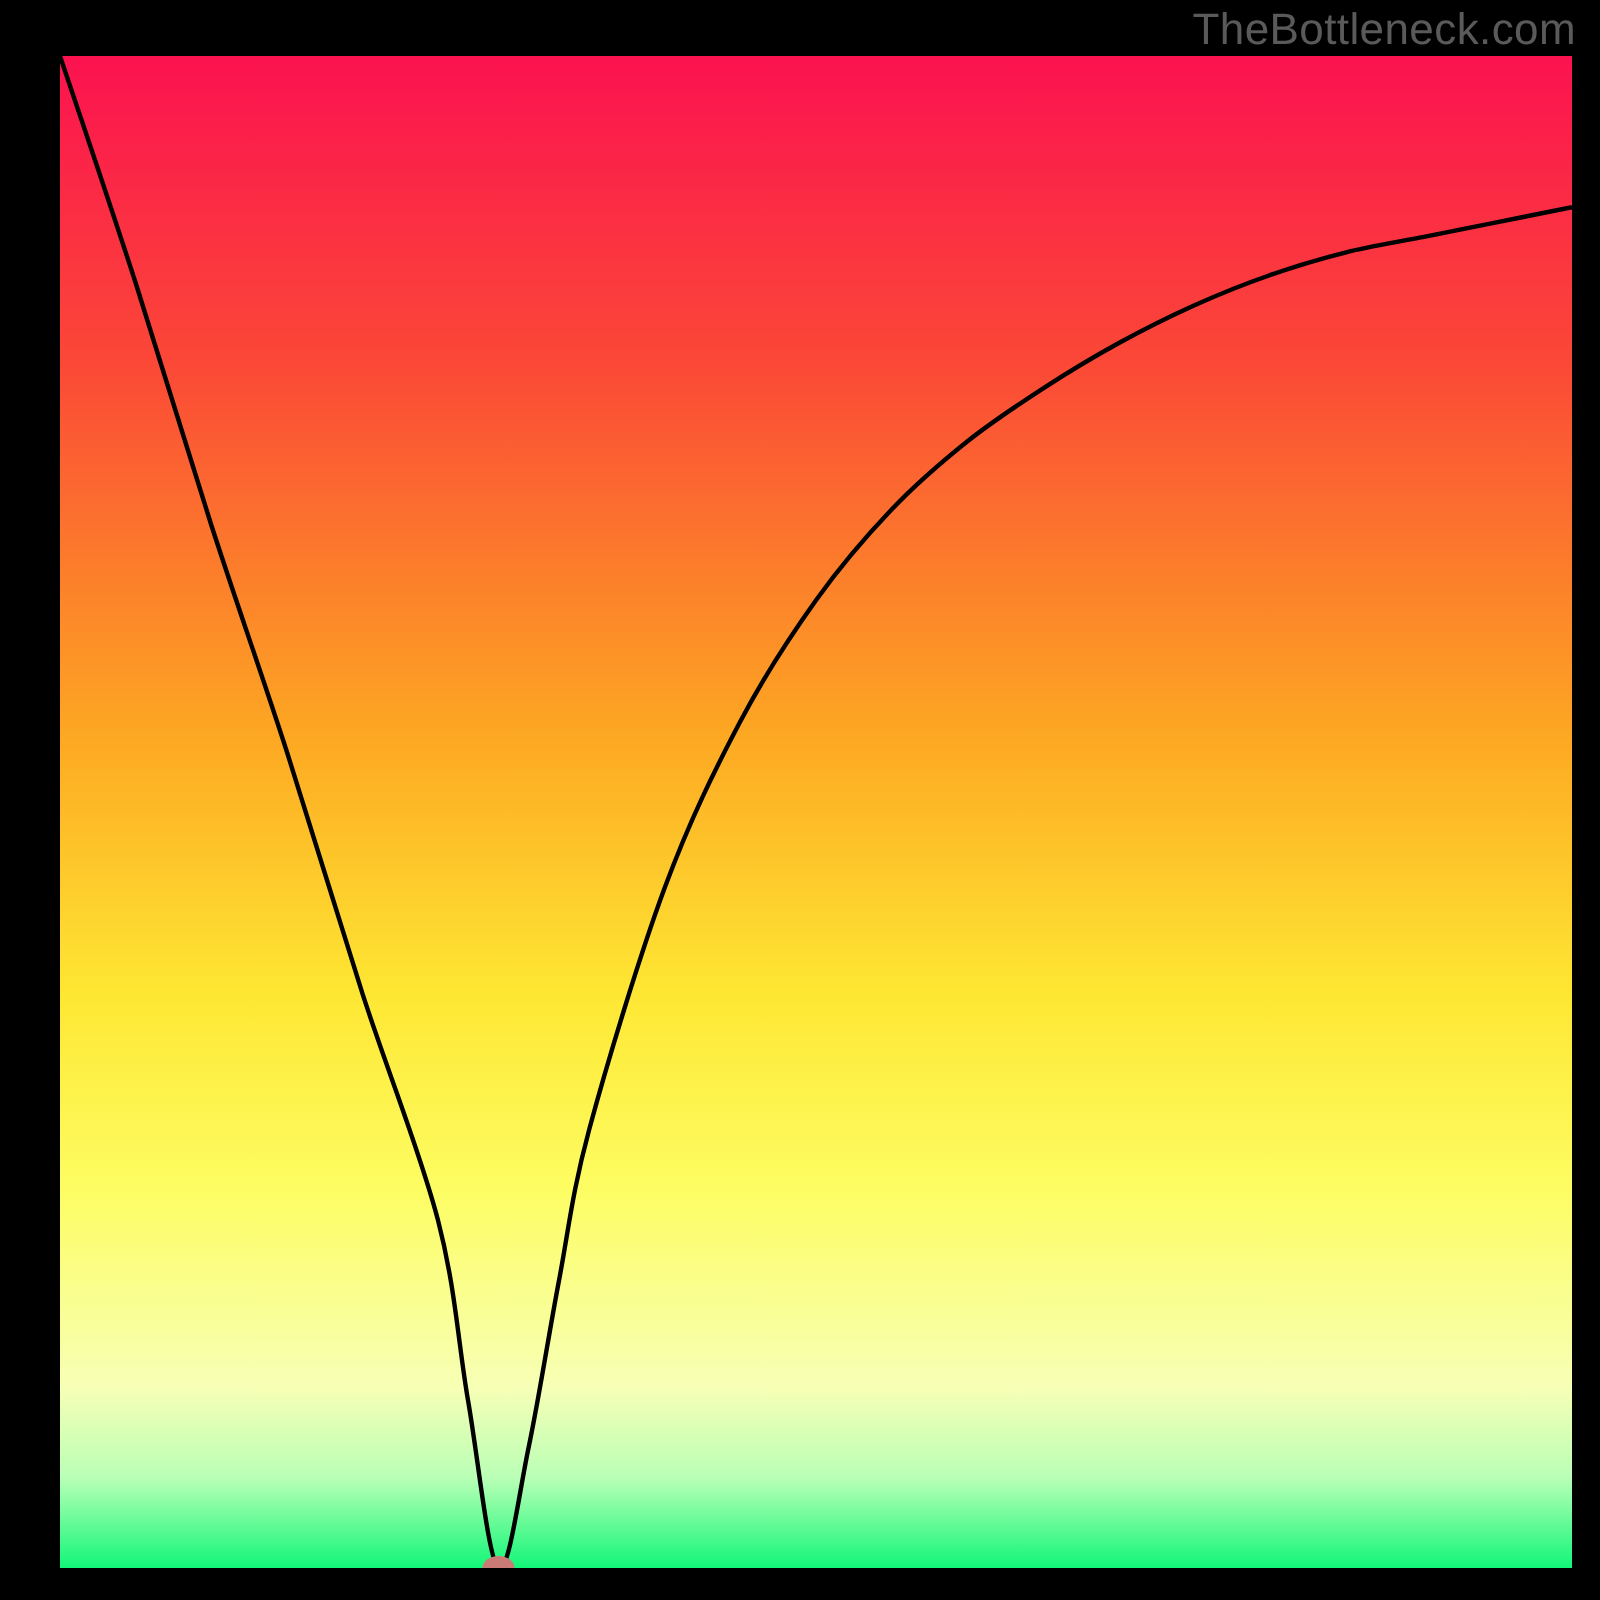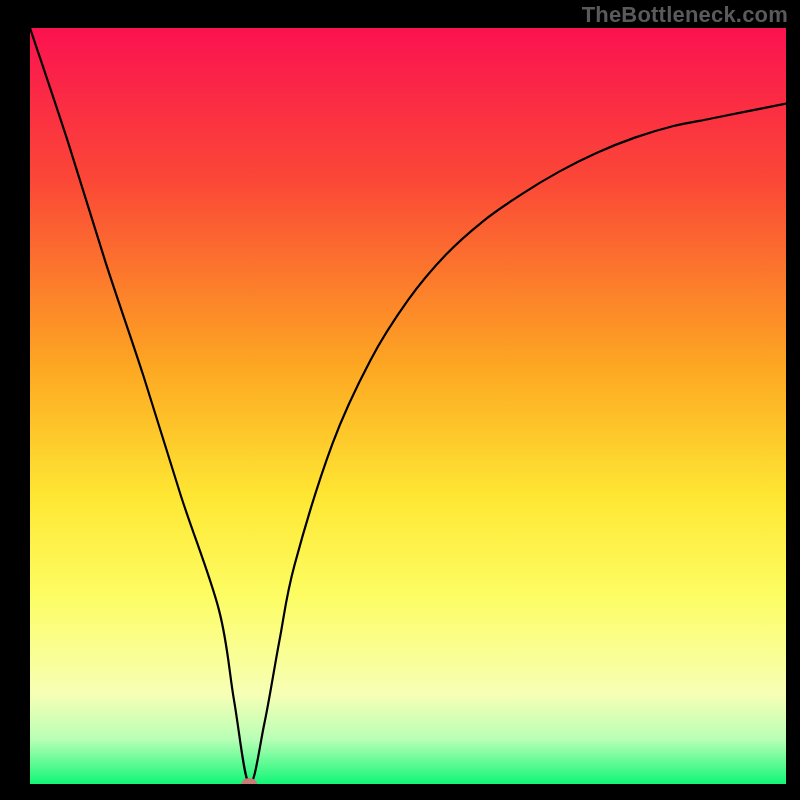--- a/index.html
+++ b/index.html
@@ -10,21 +10,21 @@
     background: #000;
     position: relative;
     font-family: Arial, Helvetica, sans-serif;
   }
   .watermark {
     position: absolute;
     top: 2px;
     right: 12px;
     color: #5a5a5a;
     font-size: 22px;
-    font-weight: 700;
+    font-weight: 400;
     letter-spacing: 0.2px;
     z-index: 10;
   }
   .plot-frame {
     position: absolute;
     left: 30px;
     top: 28px;
     width: 756px;
     height: 756px;
     background: #000;

